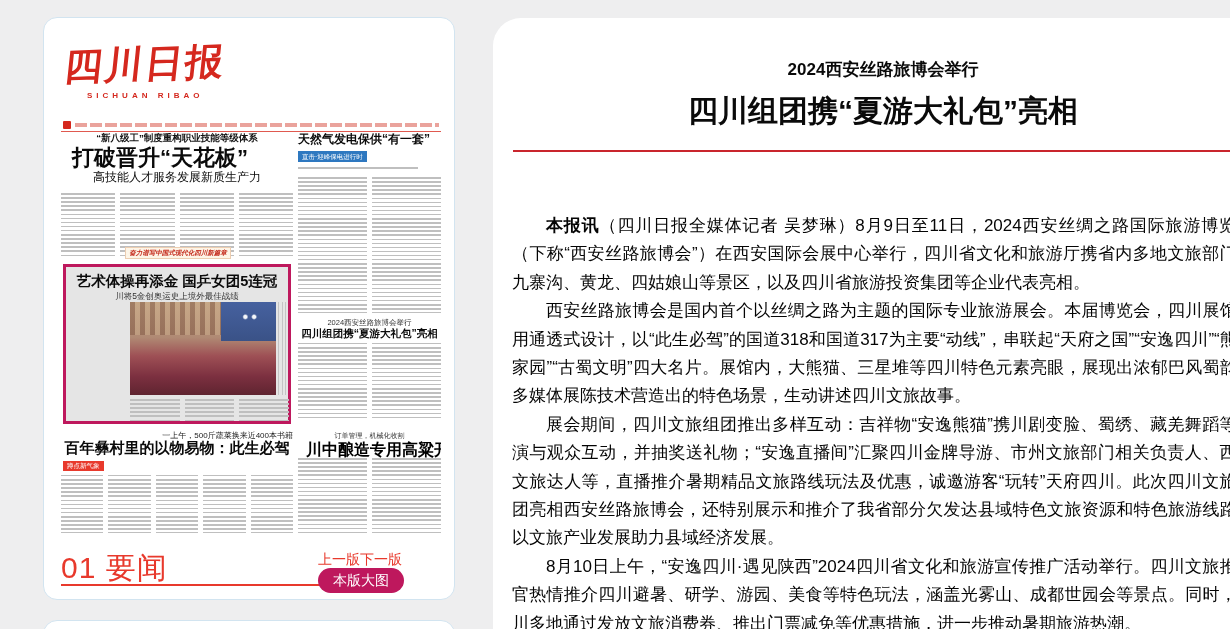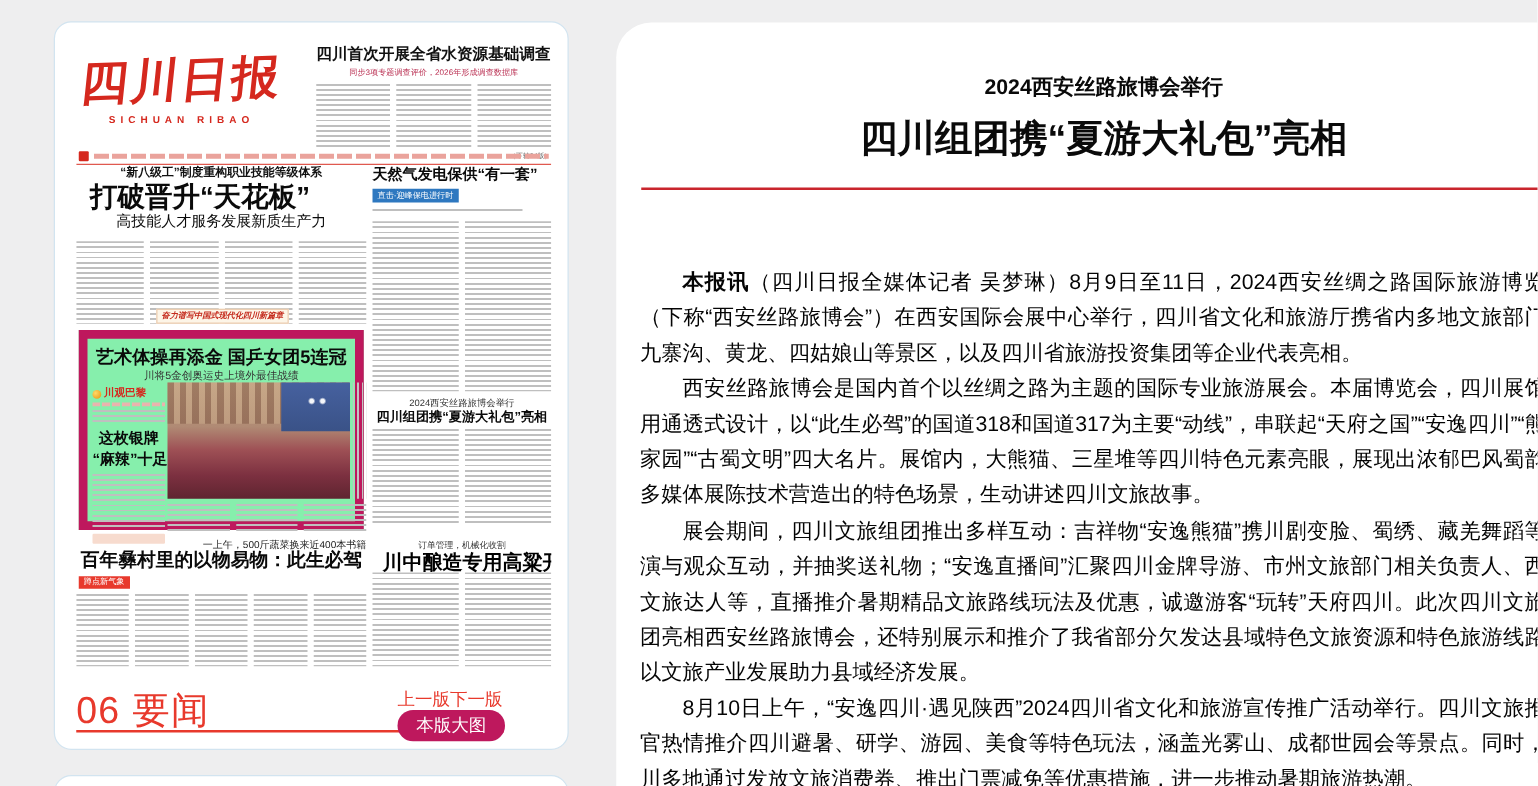--- a/index.html
+++ b/index.html
@@ -47,21 +47,21 @@
   .banner { position:absolute; left:64px; top:216px; width:106px; height:12px; background:#fdf5e7; border:1px solid #eccdb0;
     color:#c42a1c; font-size:6.5px; font-weight:bold; font-style:italic; text-align:center; line-height:10px; white-space:nowrap; }
 
   
   .gas-title { position:absolute; left:237px; top:100px; width:143px; font-size:12px; font-weight:bold; color:#0a0a0a; white-space:nowrap; }
   .gas-badge { position:absolute; left:237px; top:120px; height:11px; padding:0 4px; background:#2e78c0; color:#fff; font-size:6.5px; line-height:11px; white-space:nowrap; }
   .gas-byline { position:absolute; left:237px; top:136px; width:120px; height:4px; }
   .gas-cols { position:absolute; left:237px; top:146px; width:143px; height:136px; }
 
   
-  .sports-box { position:absolute; left:2px; top:233px; width:228px; height:160px; border:7px solid #be185d; background:#86efac; }
+  .sports-box { position:absolute; left:2px; top:233px; width:228px; height:160px; border:3px solid #be185d; background:#e5e5e5; }
   .sports-title { position:absolute; left:0; top:5px; width:100%; text-align:center; font-size:14.5px; font-weight:bold; color:#0a0a0a; white-space:nowrap; }
   .sports-sub { position:absolute; left:0; top:24px; width:100%; text-align:center; font-size:8.5px; color:#333; white-space:nowrap; }
   .sports-left { position:absolute; left:4px; top:38px; width:58px; height:118px; }
   .cg-logo-row { display:flex; align-items:center; gap:2px; }
   .cg-dot { width:7px; height:7px; border-radius:50%; background:radial-gradient(circle at 35% 35%, #ffd966, #e8920e); }
   .cg-text { font-size:8.5px; font-weight:bold; color:#d5281e; white-space:nowrap; }
   .cg-line { height:3px; margin-top:1px; background:repeating-linear-gradient(90deg,#eab4ae 0 6px, transparent 6px 8px); }
   .sports-left .intro { height:12px; margin-top:3px; }
   .side-t { font-size:12px; font-weight:bold; color:#0a0a0a; text-align:center; line-height:1.2; margin-top:3px; white-space:nowrap; }
   .sports-left .body { height:44px; margin-top:4px; }
@@ -117,30 +117,20 @@
 </head>
 <body>
 
 <div class="left-card">
   <div class="paper">
 
     <div class="mast-title">四川日报</div>
     <div class="mast-sub">SICHUAN RIBAO</div>
 
 
-    <div class="topstory">
-      <div class="topstory-title">四川首次开展全省水资源基础调查</div>
-      <div class="topstory-sub">同步3项专题调查评价，2026年形成调查数据库</div>
-      <div class="topstory-cols cols">
-        <div class="c sim"></div>
-          <div class="c sim"></div>
-          <div class="c sim"></div>
-      </div>
-      <div class="topstory-jump">（下转04版）</div>
-    </div>
 
     <div class="redband">
       <div class="red-logo"></div>
       <div class="red-simline"></div>
     </div>
 
     <div>
       <div class="lead-kicker">“新八级工”制度重构职业技能等级体系</div>
       <div class="lead-t1">打破晋升“天花板”</div>
       <div class="lead-t2">高技能人才服务发展新质生产力</div>
@@ -159,32 +149,20 @@
       <div class="gas-byline sim"></div>
       <div class="gas-cols cols">
         <div class="c sim"></div>
           <div class="c sim"></div>
       </div>
     </div>
 
     <div class="sports-box">
       <div class="sports-title">艺术体操再添金 国乒女团5连冠</div>
       <div class="sports-sub">川将5金创奥运史上境外最佳战绩</div>
-      <div class="sports-left">
-        <div class="cg-logo-row">
-          <span class="cg-dot"></span>
-          <span class="cg-text">川观巴黎</span>
-        </div>
-        <div class="cg-line"></div>
-        <div class="intro sim"></div>
-        <div class="side-t">这枚银牌</div>
-        <div class="side-t">“麻辣”十足</div>
-        <div class="body sim"></div>
-        <div class="pink-badge"></div>
-      </div>
       <div class="sports-photo"></div>
       <div class="photo-caption-v"></div>
       <div class="sports-cols cols">
         <div class="c sim"></div>
           <div class="c sim"></div>
           <div class="c sim"></div>
       </div>
     </div>
 
     <div>
@@ -212,21 +190,21 @@
     <div>
       <div class="sorghum-kicker">订单管理，机械化收割</div>
       <div class="sorghum-title">川中酿造专用高粱开镰</div>
       <div class="sorghum-cols cols">
         <div class="c sim"></div>
           <div class="c sim"></div>
       </div>
     </div>
   </div>
 
-  <div class="page-label">06 要闻</div>
+  <div class="page-label">01 要闻</div>
   <div class="footer-line"></div>
   <div class="nav-links">
     <a href="#">上一版</a>
     <a href="#">下一版</a>
   </div>
   <button class="big-view-btn">本版大图</button>
 </div>
 
 <div class="left-card-next"></div>
 

